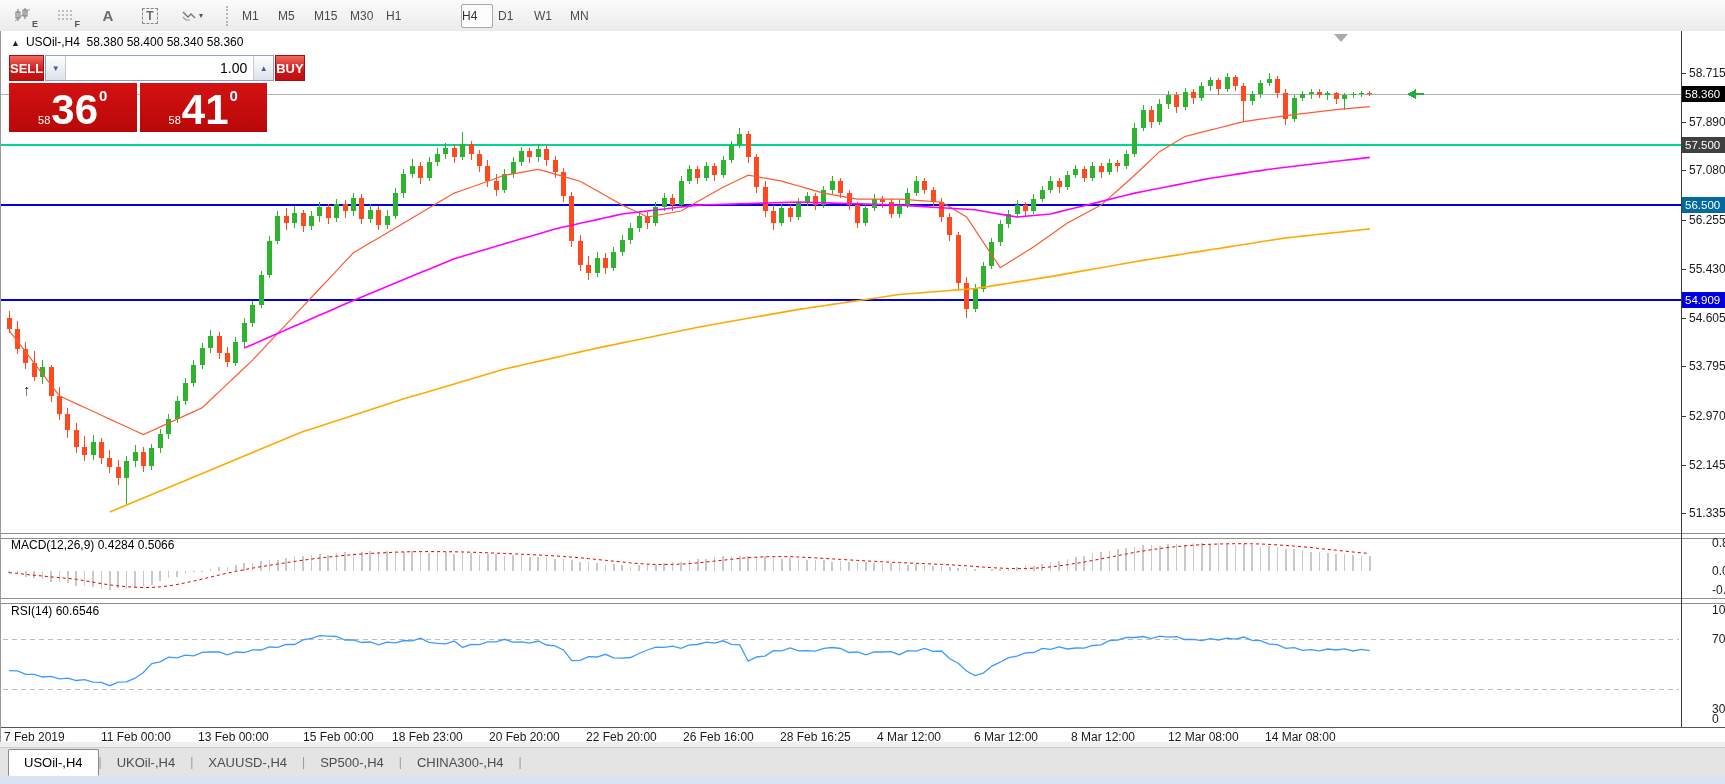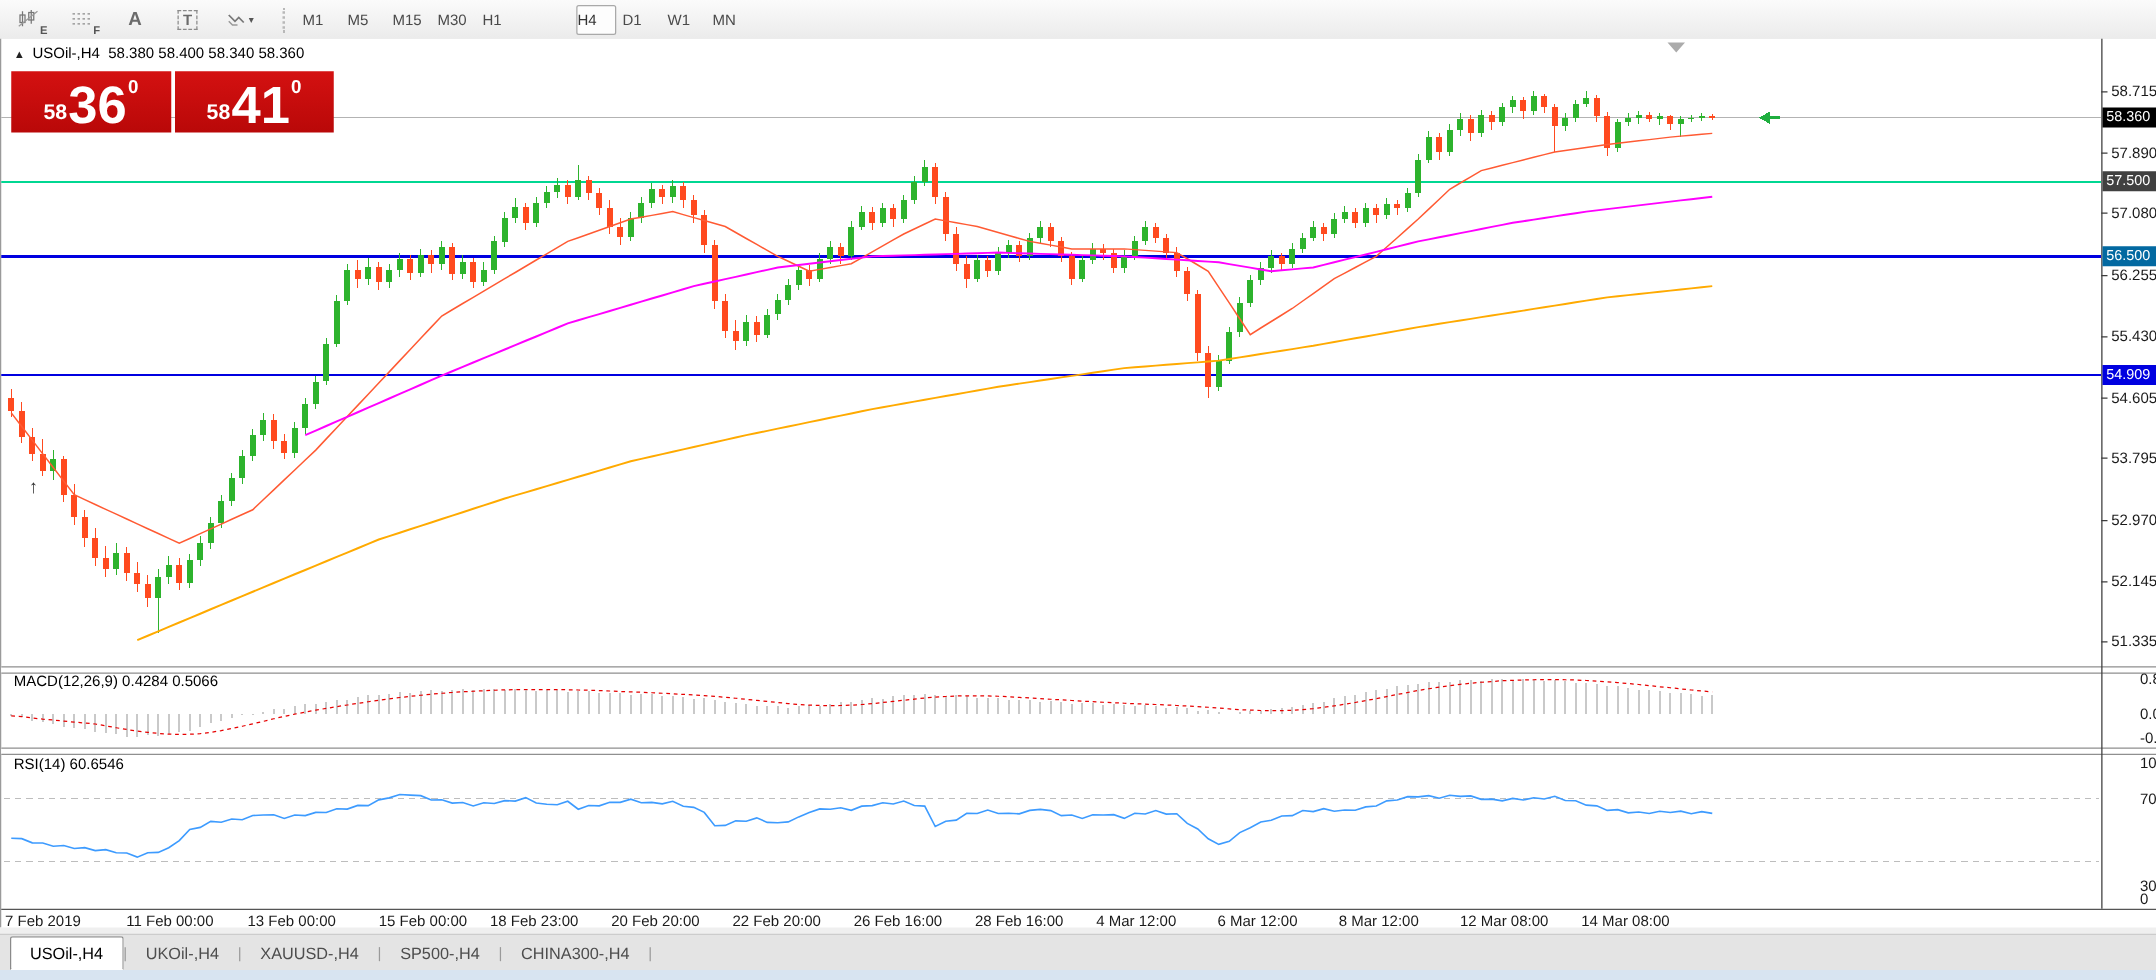--- a/index.html
+++ b/index.html
@@ -41,37 +41,37 @@
              border:1px solid #a80d0d;box-sizing:border-box;}
   .spin{display:flex;flex:1;border:1px solid #8fa3c0;background:#fff;box-sizing:border-box;margin:0 1px;}
   .spin .sbtn{width:20px;background:linear-gradient(#fdfdfd,#dde2ea);border:none;
               border-right:1px solid #c3cbd8;color:#44608f;font-size:8px;padding:0;cursor:default;}
   .spin .sbtn.up{border-right:none;border-left:1px solid #c3cbd8;}
   .spin input{flex:1;border:none;outline:none;text-align:right;font-size:14px;padding:0 6px 0 0;
               font-family:inherit;color:#000;min-width:0;}
   .tp-prices{display:flex;margin-top:2px;height:49px;gap:3px;}
   .pp{flex:1;background:linear-gradient(#d41111,#b90808);color:#fff;display:flex;
       align-items:flex-end;justify-content:center;padding-bottom:2px;}
-  .pp .sm{font-size:17px;font-weight:bold;margin:0 1px 4px 0;}
+  .pp .sm{font-size:11px;font-weight:normal;margin:0 1px 4px 0;}
   .pp .bg{font-size:42px;font-weight:bold;line-height:0.95;}
   .pp .sup{font-size:15px;font-weight:bold;margin:0 0 26px 1px;}
 
   
   .indlbl{position:absolute;left:10px;font-size:12px;color:#000;white-space:nowrap;}
   #annotation{position:absolute;left:1016px;top:356px;font-size:44px;font-weight:bold;color:#ff0000;
               white-space:nowrap;letter-spacing:1px;}
   .upmark{position:absolute;left:22px;top:350px;font-size:15px;color:#333;}
 
   .ptick{position:absolute;left:1688px;width:44px;font-size:12px;color:#1a1a1a;height:14px;line-height:14px;}
   .ptickmark{position:absolute;left:1680px;width:5px;height:1px;background:#3c3c3c;}
   .pbadge{position:absolute;left:1681px;width:44px;height:16px;line-height:16px;font-size:11.5px;
           text-align:left;padding-left:3px;box-sizing:border-box;}
   .ilabel{position:absolute;left:1687px;font-size:12px;color:#1a1a1a;height:14px;line-height:14px;margin-left:24px;}
 
-  .tlabel{position:absolute;top:699px;font-size:12px;color:#1a1a1a;white-space:nowrap;}
+  .tlabel{position:absolute;top:699px;font-size:12px;color:#1a1a1a;white-space:nowrap;text-decoration:underline;}
 
   .scrollmark{position:absolute;left:1333px;top:3px;width:0;height:0;
               border-left:7px solid transparent;border-right:7px solid transparent;
               border-top:8px solid #ababab;}
 
   
   #groove{position:absolute;top:742px;left:0;width:1725px;height:5px;background:#efefef;}
   #tabsbar{position:absolute;top:747px;left:0;width:1725px;height:29px;background:#e4e4e4;
            border-top:1px solid #cccccc;display:flex;align-items:flex-end;padding-left:8px;box-sizing:border-box;}
   .tab{height:22px;line-height:22px;padding:0 15px;font-size:13px;color:#4d4d4d;margin-bottom:2px;cursor:default;}
@@ -646,20 +646,29 @@
     <div class="sep" style="top:502px"></div>
     <div class="sep" style="top:567px"></div>
     <div id="axis-vline"></div>
     <div id="bottom-line"></div>
 
     <div class="hdr">
       <span class="tri">▲</span><span>USOil-,H4</span>&nbsp;&nbsp;<span>58.380 58.400 58.340 58.360</span>
     </div>
 
     <div id="trade-panel">
+      <div class="tp-top">
+        <div class="btn-trade">SELL</div>
+        <div class="spin">
+          <button class="sbtn">▼</button>
+          <input readonly="" value="1.00" style="">
+          <button class="sbtn up">▲</button>
+        </div>
+        <div class="btn-trade">BUY</div>
+      </div>
       <div class="tp-prices">
         <div class="pp">
           <span class="sm">58</span>
           <span class="bg">36</span>
           <span class="sup">0</span>
         </div>
         <div class="pp">
           <span class="sm">58</span>
           <span class="bg">41</span>
           <span class="sup">0</span>
@@ -711,21 +720,21 @@
       </div>
     <div id="time-axis">
         <div class="tlabel" style="left:3px">7 Feb 2019</div>
         <div class="tlabel" style="left:100px">11 Feb 00:00</div>
         <div class="tlabel" style="left:197px">13 Feb 00:00</div>
         <div class="tlabel" style="left:302px">15 Feb 00:00</div>
         <div class="tlabel" style="left:391px">18 Feb 23:00</div>
         <div class="tlabel" style="left:488px">20 Feb 20:00</div>
         <div class="tlabel" style="left:585px">22 Feb 20:00</div>
         <div class="tlabel" style="left:682px">26 Feb 16:00</div>
-        <div class="tlabel" style="left:779px">28 Feb 16:00</div>
+        <div class="tlabel" style="left:779px">28 Feb 16:25</div>
         <div class="tlabel" style="left:876px">4 Mar 12:00</div>
         <div class="tlabel" style="left:973px">6 Mar 12:00</div>
         <div class="tlabel" style="left:1070px">8 Mar 12:00</div>
         <div class="tlabel" style="left:1167px">12 Mar 08:00</div>
         <div class="tlabel" style="left:1264px">14 Mar 08:00</div>
       </div>
   </div>
 
   <div id="groove"></div>
   <div id="tabsbar">

